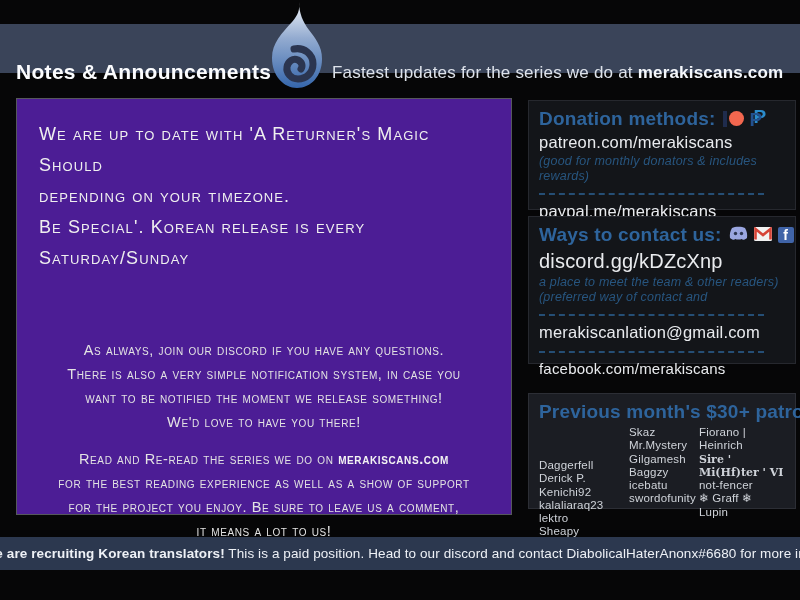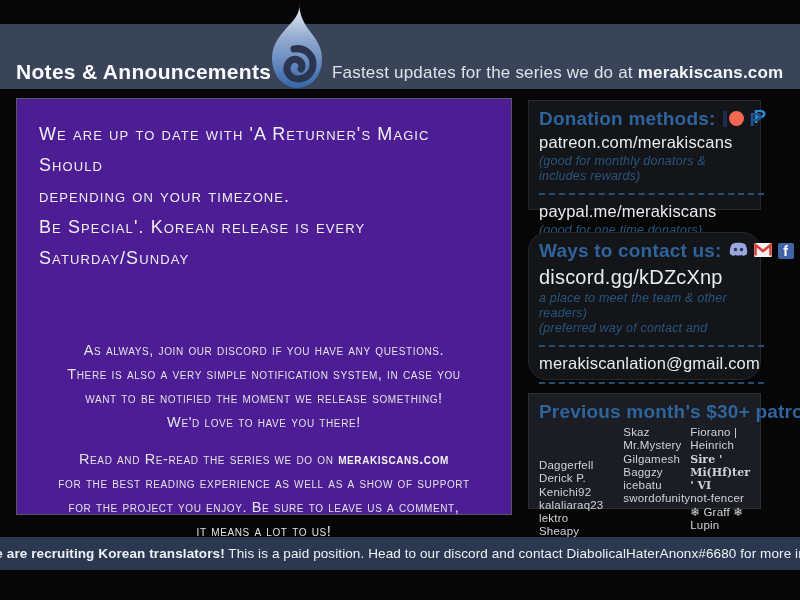--- a/index.html
+++ b/index.html
@@ -4,21 +4,21 @@
 <style>
   html,body{margin:0;padding:0;background:#060607;}
   #app{
     position:relative;width:800px;height:600px;overflow:hidden;
     background:#060607;
     font-family:"Liberation Sans",sans-serif;
     -webkit-font-smoothing:antialiased;
   }
   
   .band{
-    position:absolute;left:0;top:24px;width:800px;height:65px;
+    position:absolute;left:0;top:24px;width:800px;height:49px;
     background:var(--band,#3a4459);
     text-align:center;
   }
   .app-title{
     position:absolute;left:16px;top:36px;
     font-size:21px;font-weight:700;color:#fbfcfe;letter-spacing:.3px;
   }
   .tagline{
     position:absolute;left:332px;top:39px;
     font-size:17px;color:#dde2ea;letter-spacing:.2px;white-space:nowrap;
@@ -33,35 +33,35 @@
   }
   .para1{
     margin:20px 28px 0 22px;text-align:left;
     font-size:18px;line-height:31px;letter-spacing:1.1px;color:#efefef;
   }
   .para2{margin-top:64px;text-align:center;font-size:14.5px;line-height:24px;letter-spacing:.6px;color:#e3e3e3;}
   .para3{margin-top:13px;text-align:center;font-size:14.5px;line-height:24px;letter-spacing:.6px;color:#e3e3e3;}
   .para3 .site{font-weight:700;color:#f3f3f3;}
   
   .rbox{
-    position:absolute;left:528px;width:233px;box-sizing:border-box;
+    position:absolute;left:528px;width:268px;box-sizing:border-box;
     background:#131519;border:1px solid #26282e;
     padding:7px 10px 8px 10px;color:#dfe2e6;
   }
   .rbox-title{
     display:flex;align-items:center;gap:7px;
     font-size:19px;font-weight:700;color:var(--accent-blue,#2e649c);
     letter-spacing:.2px;white-space:nowrap;
   }
   .rlink{font-size:16.5px;color:#e9ebee;margin-top:3px;letter-spacing:.2px;}
   .rlink.big{font-size:20px;margin-top:4px;}
   .rnote{font-size:12.5px;color:var(--note-blue,#27557f);line-height:15px;margin-top:2px;letter-spacing:.2px;font-style:italic;}
   .dashes{border:none;border-top:2px dashed var(--note-blue,#27557f);width:225px;margin:9px 0 7px 0;opacity:.9;}
   #donation-box{top:100px;height:110px;}
-  #contact-box{top:232px;height:148px;border-radius:19px;}
+  #contact-box{top:216px;height:148px;}
   #patrons-box{top:393px;height:116px;background:#1b1d23;border-color:#2c2e35;}
   
   .patron-cols{display:flex;margin-top:3px;}
   .patron-col{font-size:11.5px;line-height:13.3px;color:#cfd3d9;letter-spacing:.2px;}
   .patron-col:nth-child(1){width:90px;margin-top:33px;}
   .patron-col:nth-child(2){width:70px;}
   .patron-col:nth-child(3){flex:1;}
   .patron-col:nth-child(3) div:nth-child(2){
     font-family:"DejaVu Serif",serif;font-weight:700;font-size:11px;letter-spacing:0;
   }

